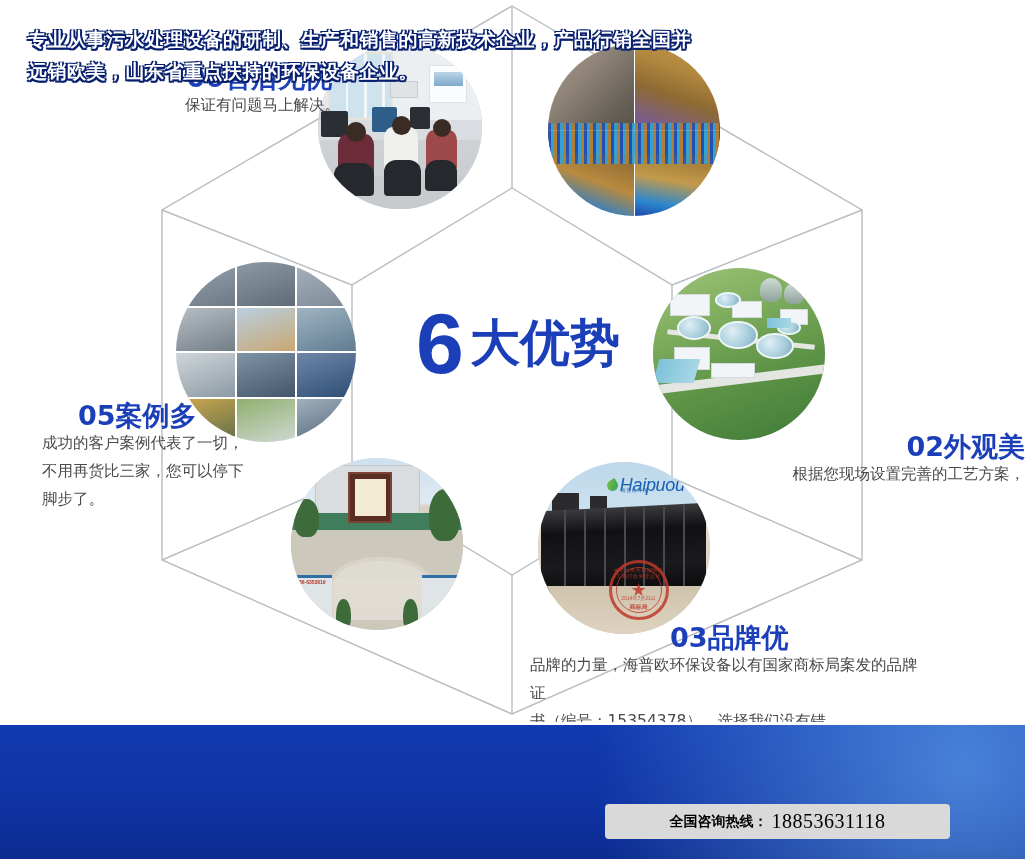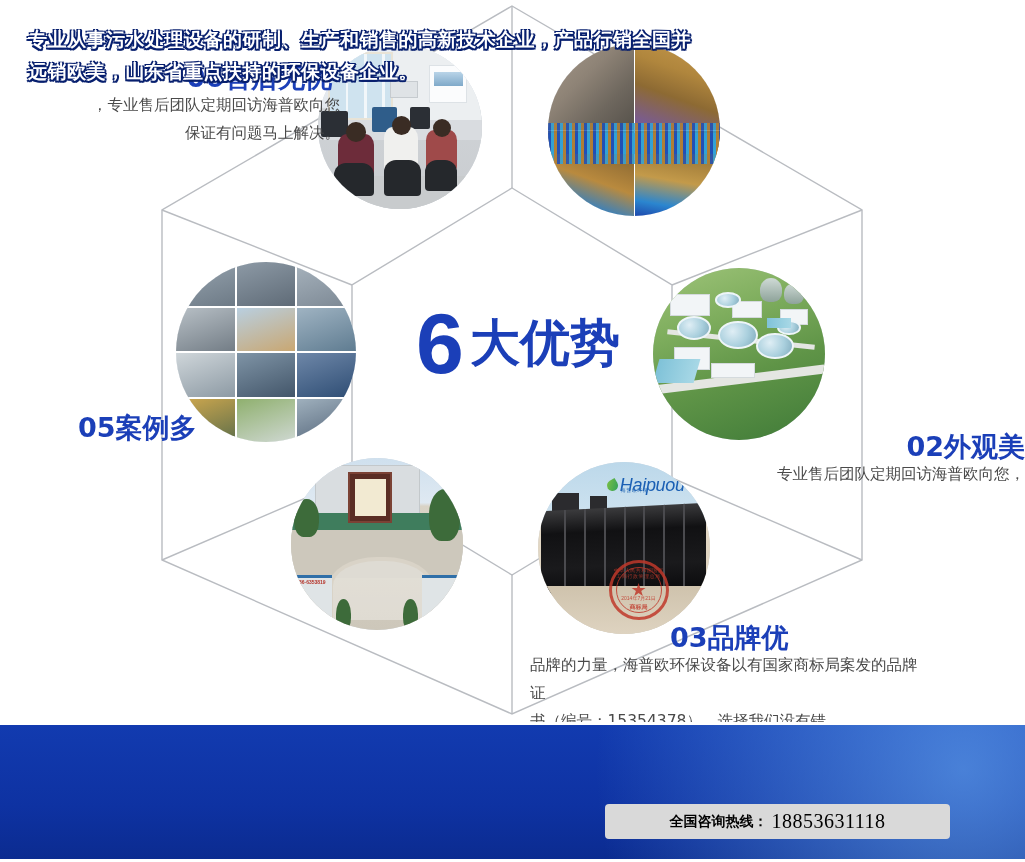--- a/index.html
+++ b/index.html
@@ -152,21 +152,21 @@
   .f06 .ttl{text-align:right;padding-right:8px;margin-top:20px;}
   .f01{left:672px;top:46px;width:340px;}
   .f01 .body{padding-left:18px;}
   .f02{left:740px;top:433px;width:285px;text-align:right;}
   .f03{left:530px;top:624px;width:400px;}
   .f03 .ttl{padding-left:140px;}
   .f04{left:130px;top:605px;width:320px;}
   .f04 .ttl{padding-left:30px;}
   .f04 .body{padding-left:48px;}
   .f05{left:28px;top:402px;width:300px;}
-  .f05 .ttl{padding-left:50px;margin-top:12px;}
+  .f05 .ttl{padding-left:50px;}
   .f05 .body{padding-left:14px;}
 
   
   .banner{
     position:absolute;left:0;top:722px;width:1025px;height:140px;
     background:#0f35a8;overflow:hidden;
   }
   .banner .grad{position:absolute;inset:0;
     background:radial-gradient(circle at 94% 34%,rgba(120,190,255,.55) 0%,rgba(25,70,190,0) 38%),
                linear-gradient(180deg,#123bb0 0%,#0e32a2 60%,#0b2b8f 100%);}
@@ -337,44 +337,48 @@
         <div class="cc" style="background:linear-gradient(160deg,#d0a84e,#5f6f4a);"></div>
         <div class="cc" style="background:linear-gradient(160deg,#8fb06e,#cfd8d2);"></div>
         <div class="cc" style="background:linear-gradient(160deg,#9fb0bd,#4f6075);"></div>
       </div>
     </div>
   </div>
 
   <div class="feat f06">
     <div class="ttl">06售后无忧</div>
     <div class="body ta-r">
-      <div>，专业售后团队定期回访海普欧向您</div>
       <div>保证有问题马上解决。</div>
     </div>
   </div>
 
 
   <div class="feat f02">
     <div class="ttl">02外观美</div>
     <div class="body ta-r">
-      <div>专业售后团队定期回访海普欧向您，</div>
+      <div>根据您现场设置完善的工艺方案，</div>
     </div>
   </div>
 
   <div class="feat f03">
     <div class="ttl">03品牌优</div>
     <div class="body ta-l">
       <div>品牌的力量，海普欧环保设备以有国家商标局案发的品牌证</div>
       <div>书（编号：15354378），选择我们没有错。</div>
     </div>
   </div>
 
 
   <div class="feat f05">
     <div class="ttl">05案例多</div>
+    <div class="body ta-l">
+      <div>成功的客户案例代表了一切，</div>
+      <div>不用再货比三家，您可以停下</div>
+      <div>脚步了。</div>
+    </div>
   </div>
 
   <div class="banner">
     <div class="grad"></div>
     <div class="edge-t"></div>
     <div class="edge-b"></div>
 
   </div>
 
   <div class="bannertxt">

